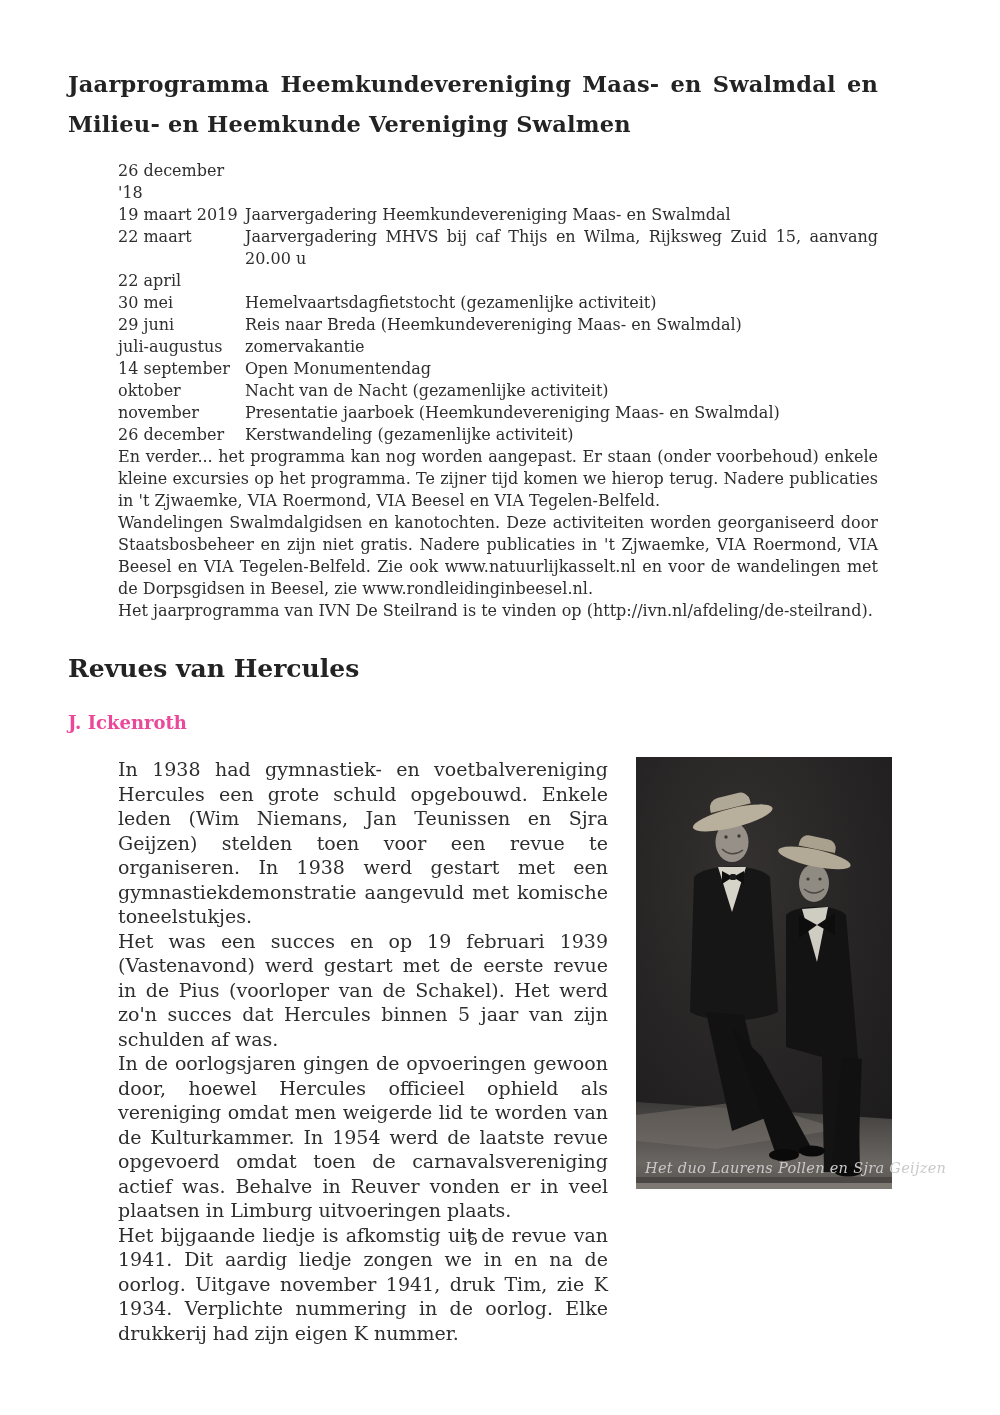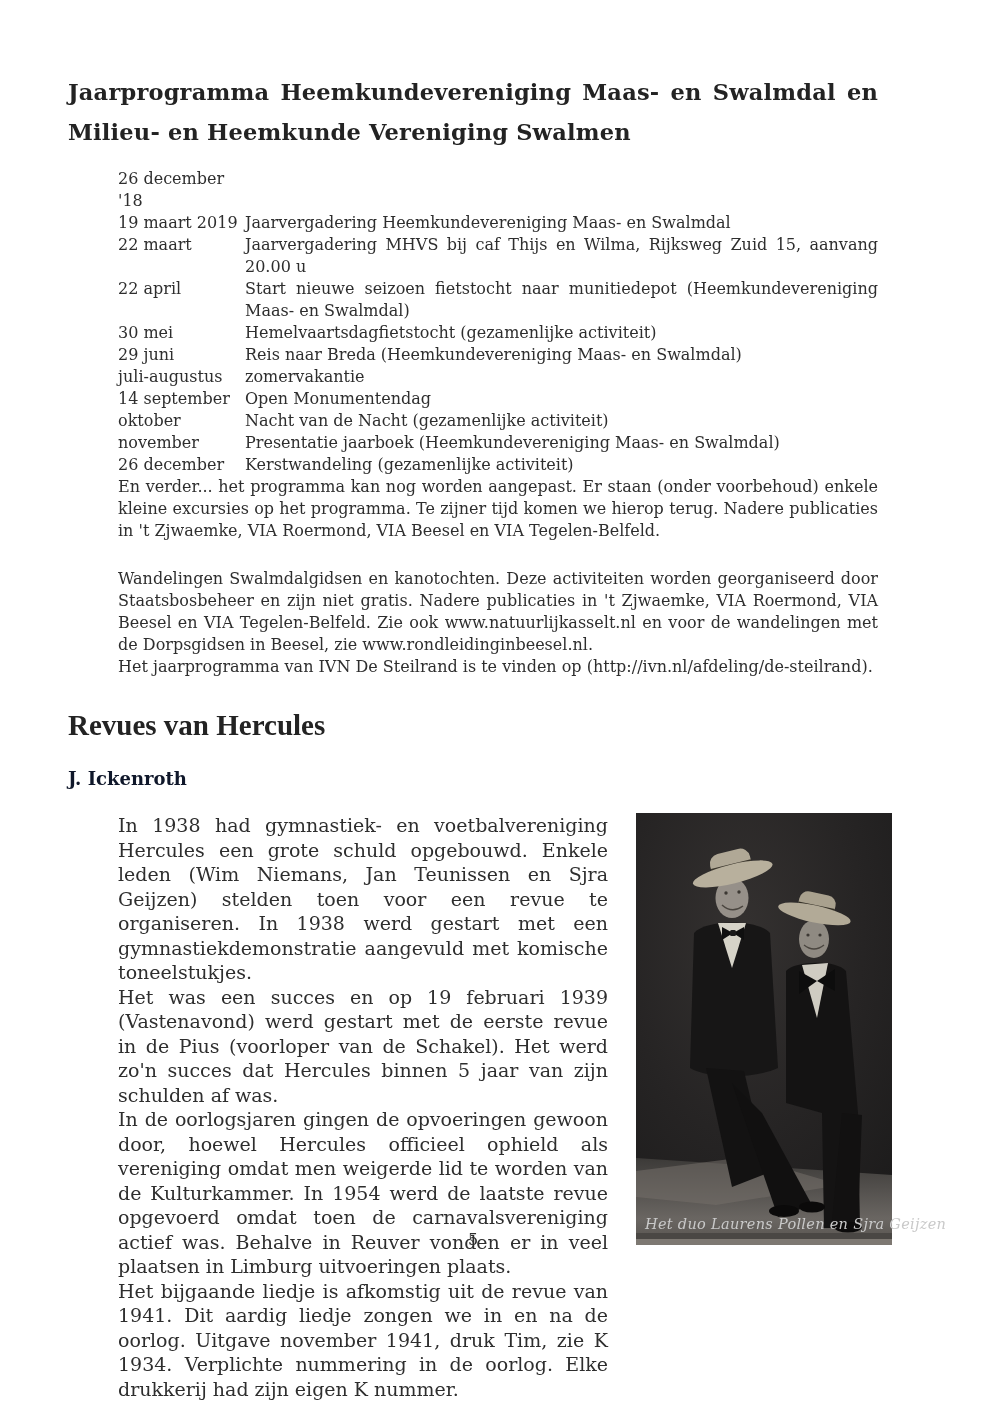--- a/index.html
+++ b/index.html
@@ -4,33 +4,33 @@
 <style>
   html,body { margin:0; padding:0; background:#e8e8e8; }
   .page {
     width:1000px; height:1415px; background:#ffffff; position:relative;
     margin:0 auto; overflow:hidden;
     font-family:"DejaVu Serif", serif; color:#2e2e2e;
   }
   .content { position:absolute; left:68px; top:56px; width:810px; }
 
   .doc-title {
-    font-size:22.5px; font-weight:bold; line-height:40px; margin:16px 0 16px 0;
+    font-size:22.5px; font-weight:bold; line-height:40px; margin:8px 0 16px 0;
     color:#232323; text-align:justify; letter-spacing:0.2px;
   }
 
   .program-block { margin-left:50px; font-size:16px; line-height:22px; }
   .sched-row { display:flex; }
   .sched-date { width:127px; flex:0 0 127px; }
   .sched-desc { flex:1 1 auto; text-align:justify; }
   .note { margin:0; text-align:justify; }
-  .note.gap-top { margin-top:26px; }
+  .note.gap-top { }
 
-  .article-title { font-size:29px; font-weight:bold; color:#232323; margin:30px 0 0 0; line-height:34px;font-family:Liberation Serif, serif; }
-  .article-author { font-size:18px; font-weight:bold; color:#0f172a; margin:26px 0 0 0; }
+  .article-title { font-size:25px; font-weight:bold; color:#232323; margin:30px 0 0 0; line-height:34px; }
+  .article-author { font-size:18px; font-weight:bold; color:#ec4899; margin:26px 0 0 0; }
 
   .article-wrap { display:flex; margin:24px 0 0 50px; }
   .article-col { width:490px; flex:0 0 490px; font-size:19px; line-height:24.5px; text-align:justify; margin-right:28px; }
   .article-col p { margin:0; }
 
   .photo { position:relative; width:256px; height:432px; flex:0 0 256px; background:#262424; }
   .photo svg { display:block; width:256px; height:432px; }
   .photo-caption {
     position:absolute; left:9px; right:4px; bottom:12px;
     font-style:italic; font-size:14.5px; line-height:17px; color:#c9c9c9;
@@ -54,21 +54,20 @@
       <div class="sched-row">
         <span class="sched-date">19 maart 2019</span>
         <span class="sched-desc">Jaarvergadering Heemkundevereniging Maas- en Swalmdal</span>
       </div>
       <div class="sched-row">
         <span class="sched-date">22 maart</span>
         <span class="sched-desc">Jaarvergadering MHVS bij caf Thijs en Wilma, Rijksweg Zuid 15, aanvang 20.00 u</span>
       </div>
       <div class="sched-row">
         <span class="sched-date">22 april</span>
-        <span class="sched-desc">Start nieuwe seizoen fietstocht naar munitiedepot (Heemkundevereniging Maas- en Swalmdal)</span>
       </div>
       <div class="sched-row">
         <span class="sched-date">30 mei</span>
         <span class="sched-desc">Hemelvaartsdagfietstocht (gezamenlijke activiteit)</span>
       </div>
       <div class="sched-row">
         <span class="sched-date">29 juni</span>
         <span class="sched-desc">Reis naar Breda (Heemkundevereniging Maas- en Swalmdal)</span>
       </div>
       <div class="sched-row">

